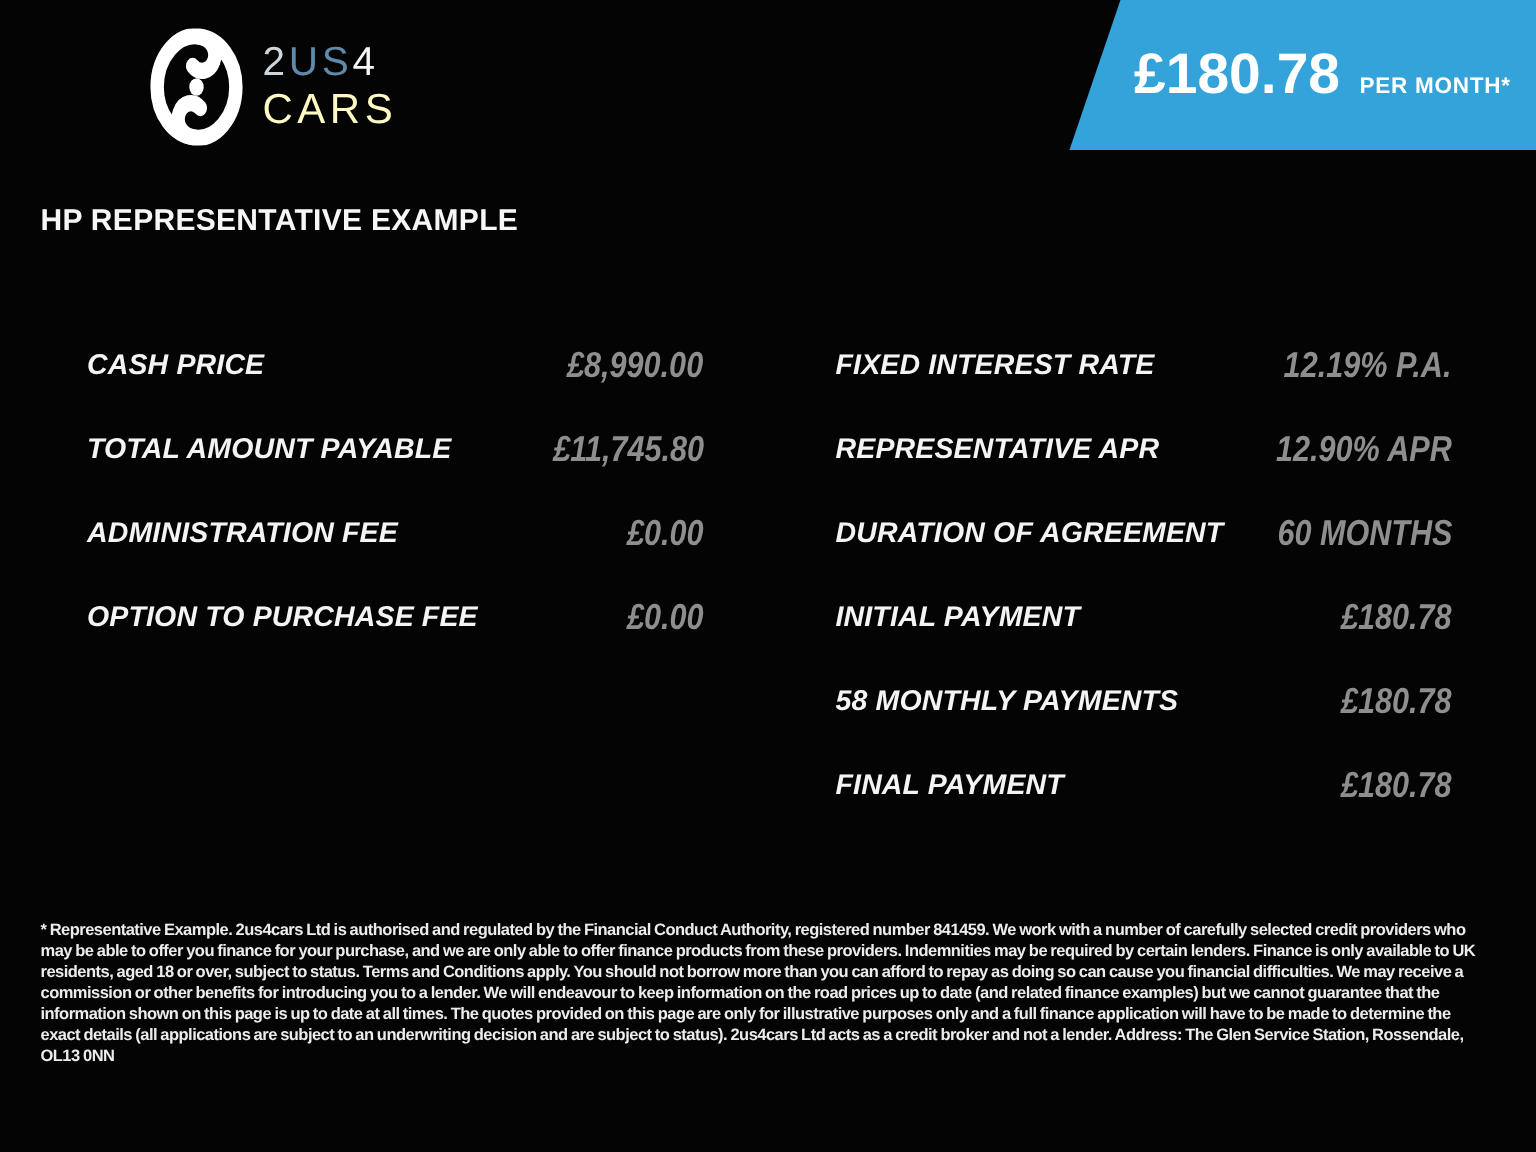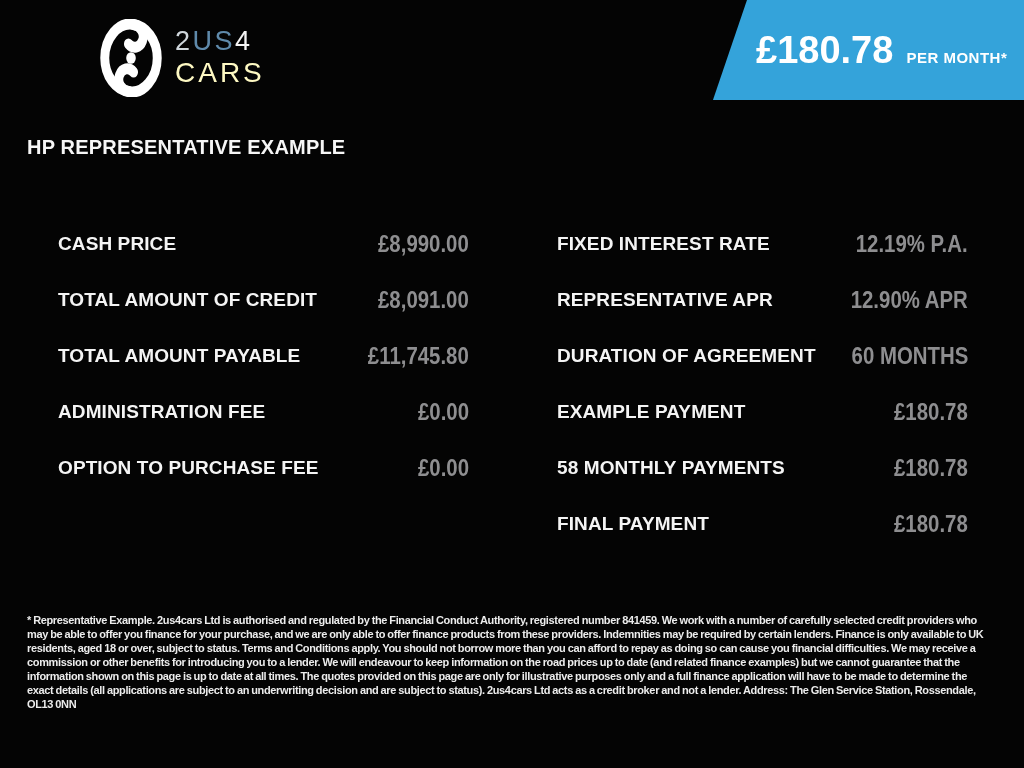--- a/index.html
+++ b/index.html
@@ -91,20 +91,21 @@
     width: 910px;
     display: flex;
     justify-content: space-between;
   }
   .fin-col { width: 411px; }
   .fin-row {
     height: 56px;
     display: flex;
     justify-content: space-between;
     align-items: center;
+    font-style: italic;
   }
   .fin-label {
     color: #f4f4f4;
     font-size: 19px;
     font-weight: 700;
     letter-spacing: 0.1px;
     white-space: nowrap;
   }
   .fin-value {
     color: #8e8e90;
@@ -156,24 +157,20 @@
 
   <div class="heading">HP REPRESENTATIVE EXAMPLE</div>
 
   <div class="finance">
     <div class="fin-col">
       <div class="fin-row">
         <span class="fin-label">CASH PRICE</span>
         <span class="fin-value">£8,990.00</span>
       </div>
       <div class="fin-row">
-        <span class="fin-label">TOTAL AMOUNT OF CREDIT</span>
-        <span class="fin-value">£8,091.00</span>
-      </div>
-      <div class="fin-row">
         <span class="fin-label">TOTAL AMOUNT PAYABLE</span>
         <span class="fin-value">£11,745.80</span>
       </div>
       <div class="fin-row">
         <span class="fin-label">ADMINISTRATION FEE</span>
         <span class="fin-value">£0.00</span>
       </div>
       <div class="fin-row">
         <span class="fin-label">OPTION TO PURCHASE FEE</span>
         <span class="fin-value">£0.00</span>
@@ -186,21 +183,21 @@
       </div>
       <div class="fin-row">
         <span class="fin-label">REPRESENTATIVE APR</span>
         <span class="fin-value">12.90% APR</span>
       </div>
       <div class="fin-row">
         <span class="fin-label">DURATION OF AGREEMENT</span>
         <span class="fin-value">60 MONTHS</span>
       </div>
       <div class="fin-row">
-        <span class="fin-label">EXAMPLE PAYMENT</span>
+        <span class="fin-label">INITIAL PAYMENT</span>
         <span class="fin-value">£180.78</span>
       </div>
       <div class="fin-row">
         <span class="fin-label">58 MONTHLY PAYMENTS</span>
         <span class="fin-value">£180.78</span>
       </div>
       <div class="fin-row">
         <span class="fin-label">FINAL PAYMENT</span>
         <span class="fin-value">£180.78</span>
       </div>

